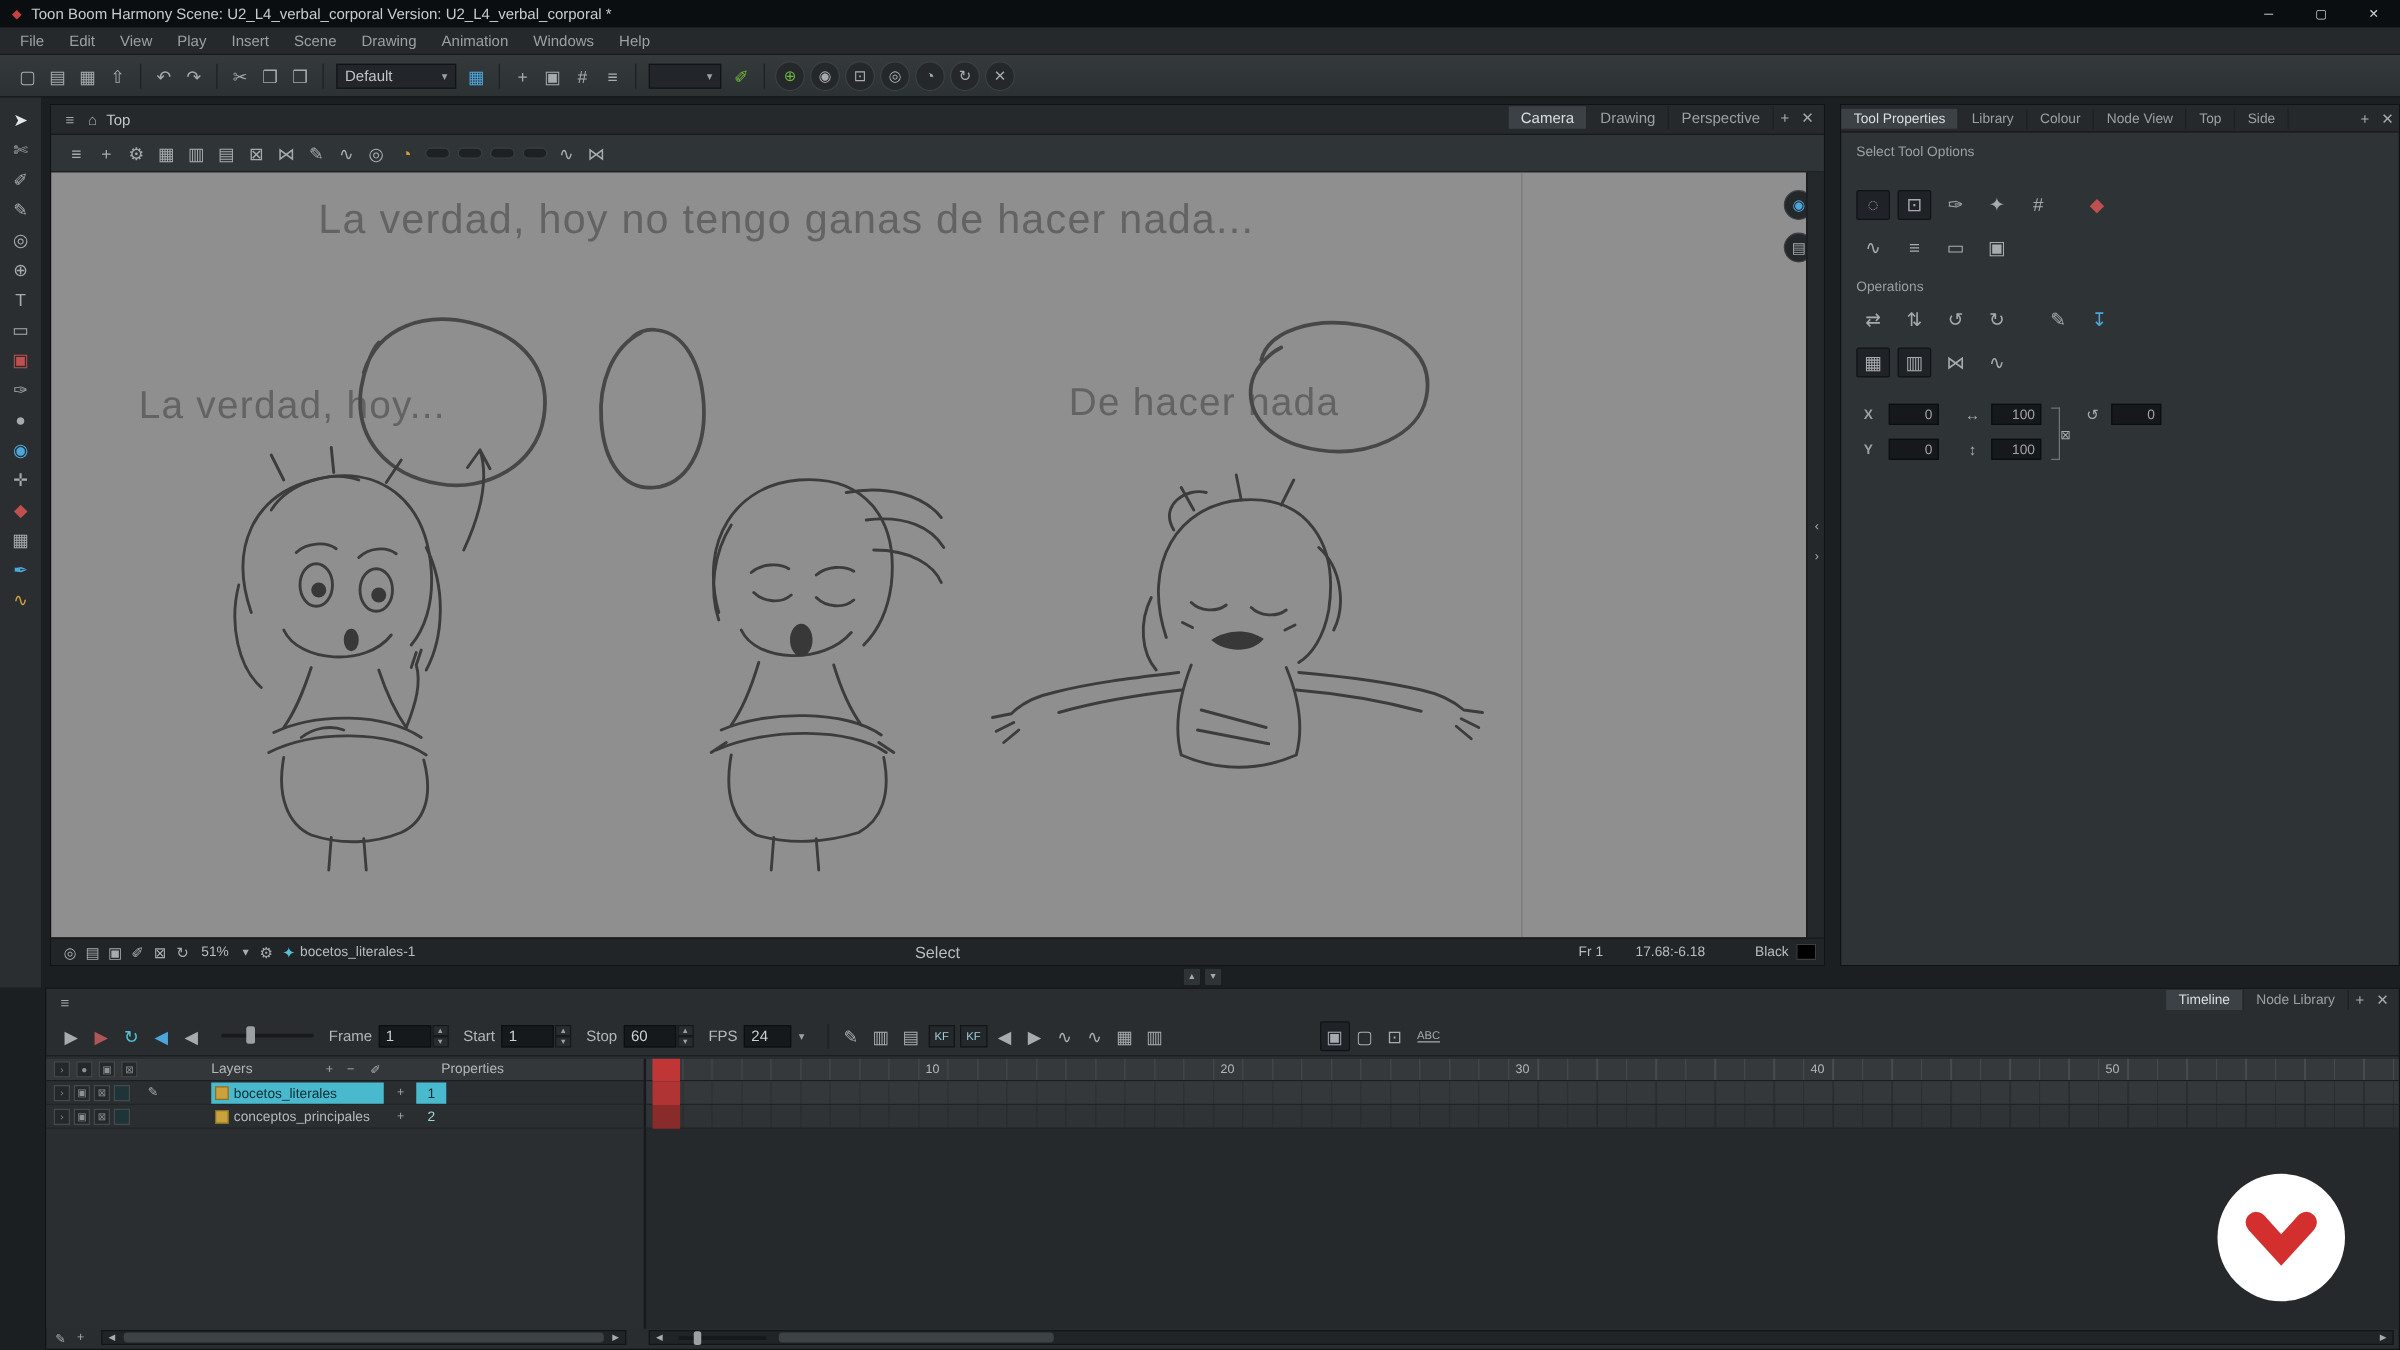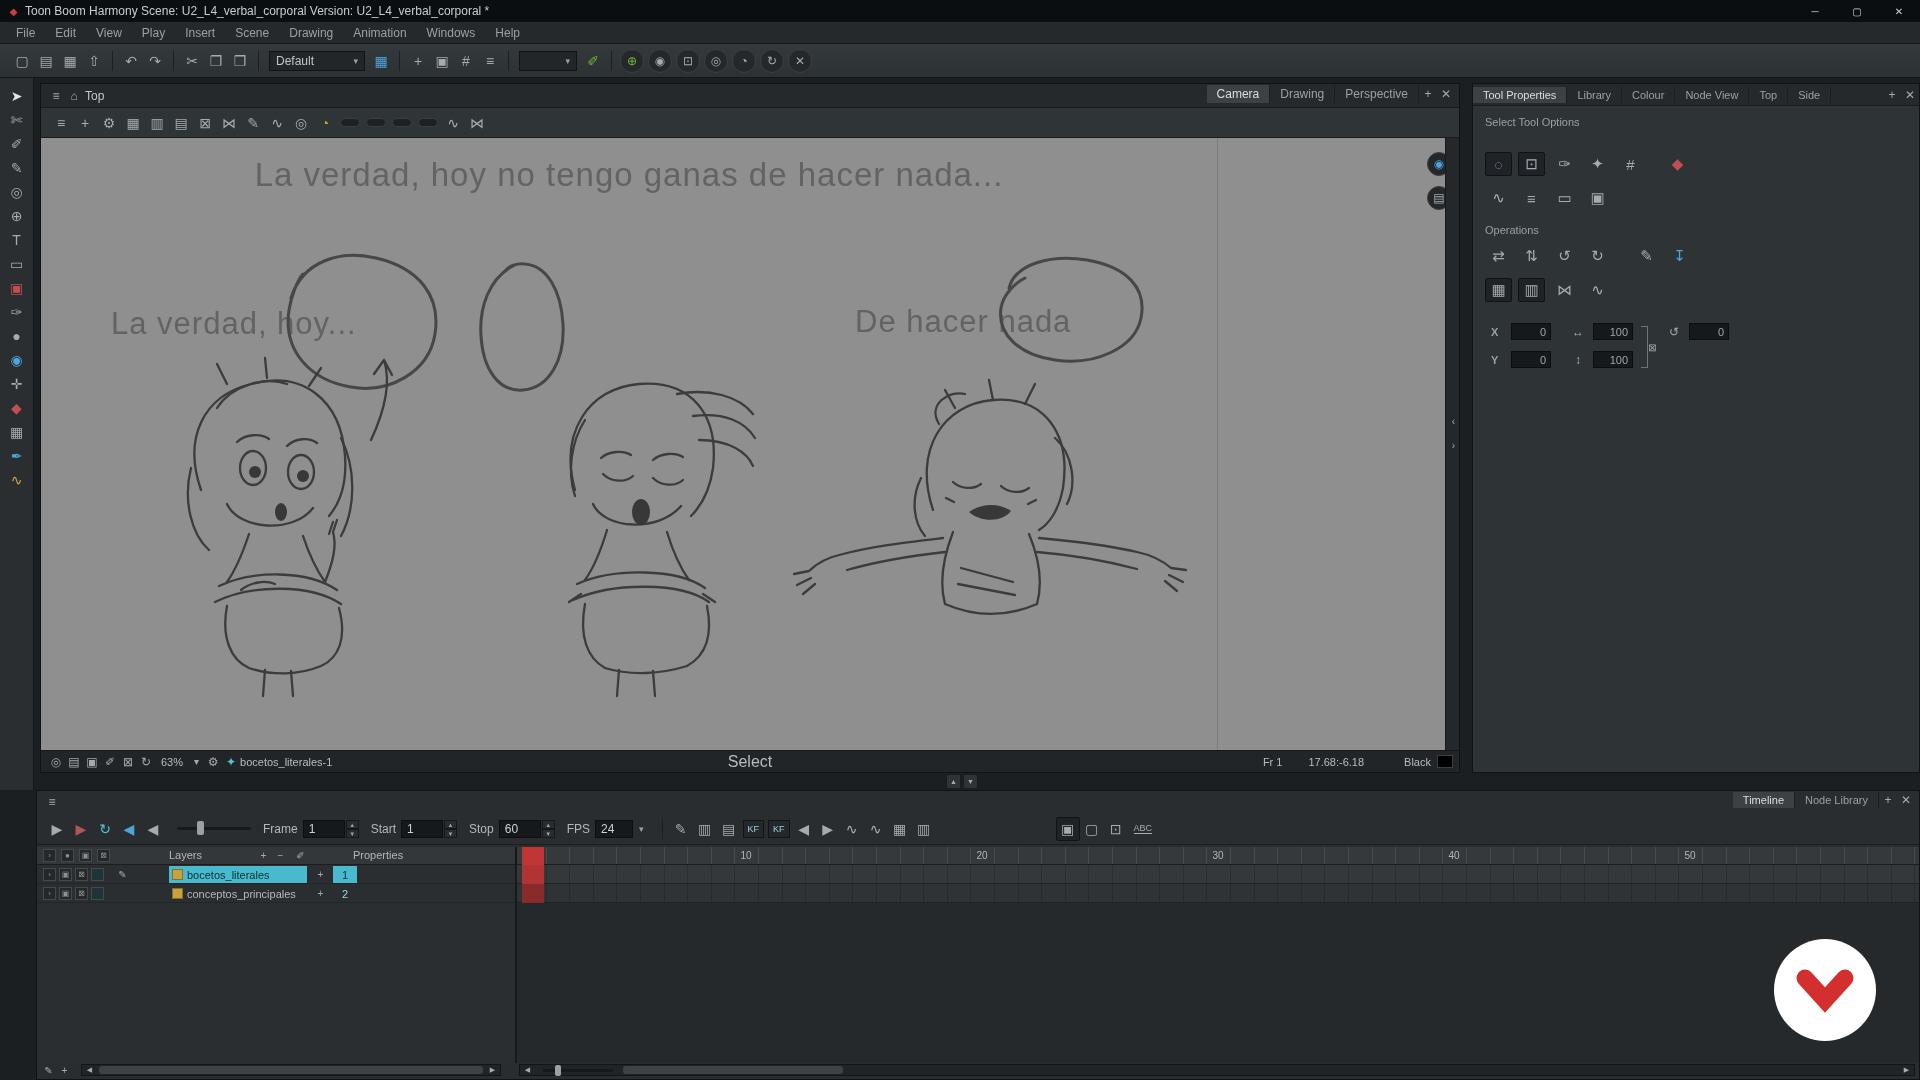--- a/index.html
+++ b/index.html
@@ -235,26 +235,26 @@
     <span class="ic xs" style="position:absolute;left:0;top:300px">›</span>
   </div>
 
   <div class="row" style="position:absolute;left:0;bottom:0;width:1418px;height:22px;background:#222528;border-top:1px solid #15181a;padding:0 6px">
     <span class="ic sm">◎</span>
     <span class="ic sm">▤</span>
     <span class="ic sm">▣</span>
     <span class="ic sm">✐</span>
     <span class="ic sm">⊠</span>
     <span class="ic sm">↻</span>
-    <span style="font-size:11px;color:#b9bcbe;margin:0 6px">63%</span>
+    <span style="font-size:11px;color:#b9bcbe;margin:0 6px">51%</span>
     <span class="ic xs">▾</span>
     <span class="ic sm">⚙</span>
     <span class="ic sm teal">✦</span>
     <span style="font-size:11px;color:#b9bcbe">bocetos_literales-1</span>
-    <span style="position:absolute;left:50%;transform:translateX(-50%);font-size:16px;color:#b9bcbe">Select</span>
+    <span style="position:absolute;left:50%;transform:translateX(-50%);font-size:13px;color:#b9bcbe">Select</span>
     <span style="flex:1"></span>
     <span style="font-size:11px;color:#b9bcbe;margin-right:26px">Fr 1</span>
     <span style="font-size:11px;color:#b9bcbe;margin-right:40px">17.68:-6.18</span>
     <span style="font-size:11px;color:#b9bcbe;margin-right:6px">Black</span>
     <span style="width:16px;height:13px;background:#000;border:1px solid #3a3f42"></span>
   </div>
 </div>
 
 <div class="abs row" style="left:946px;top:774px;gap:2px">
   <span class="ic xs" style="background:#2e3335;border:1px solid #1a1d1f;font-size:7px">▲</span>

